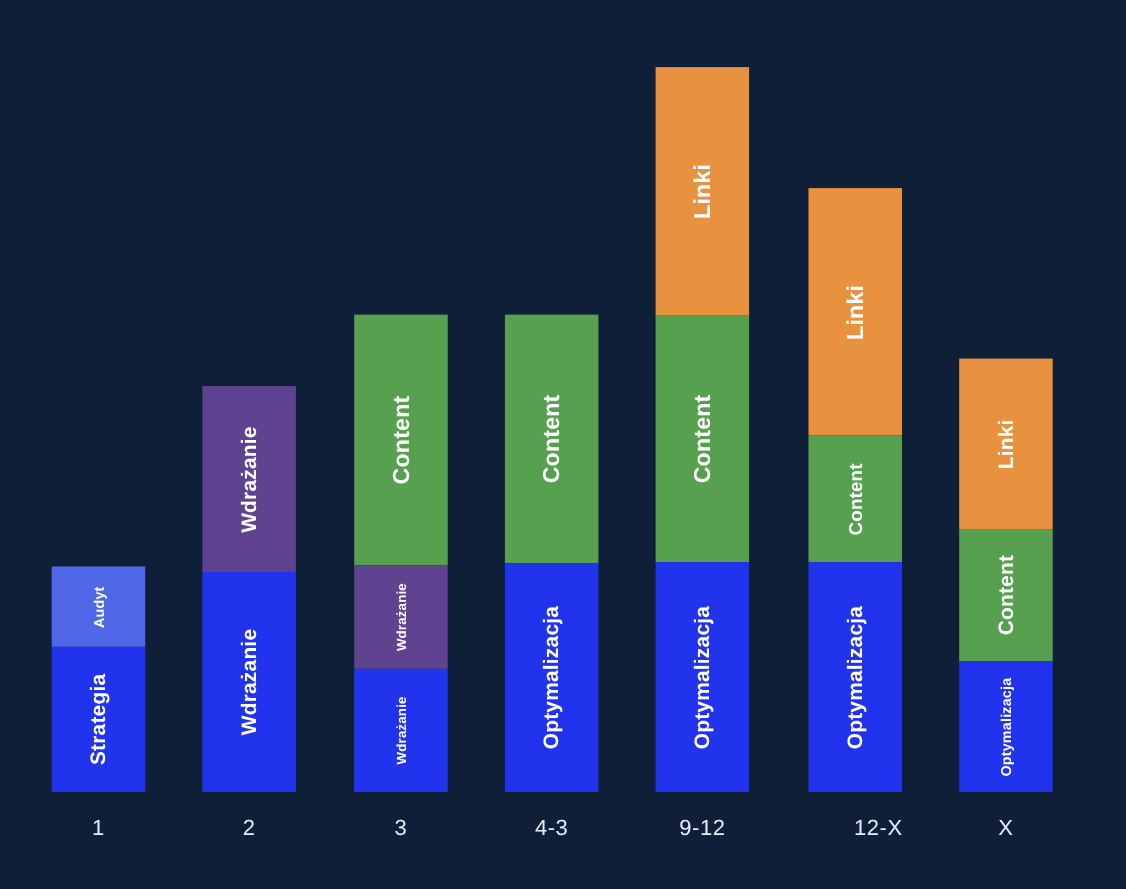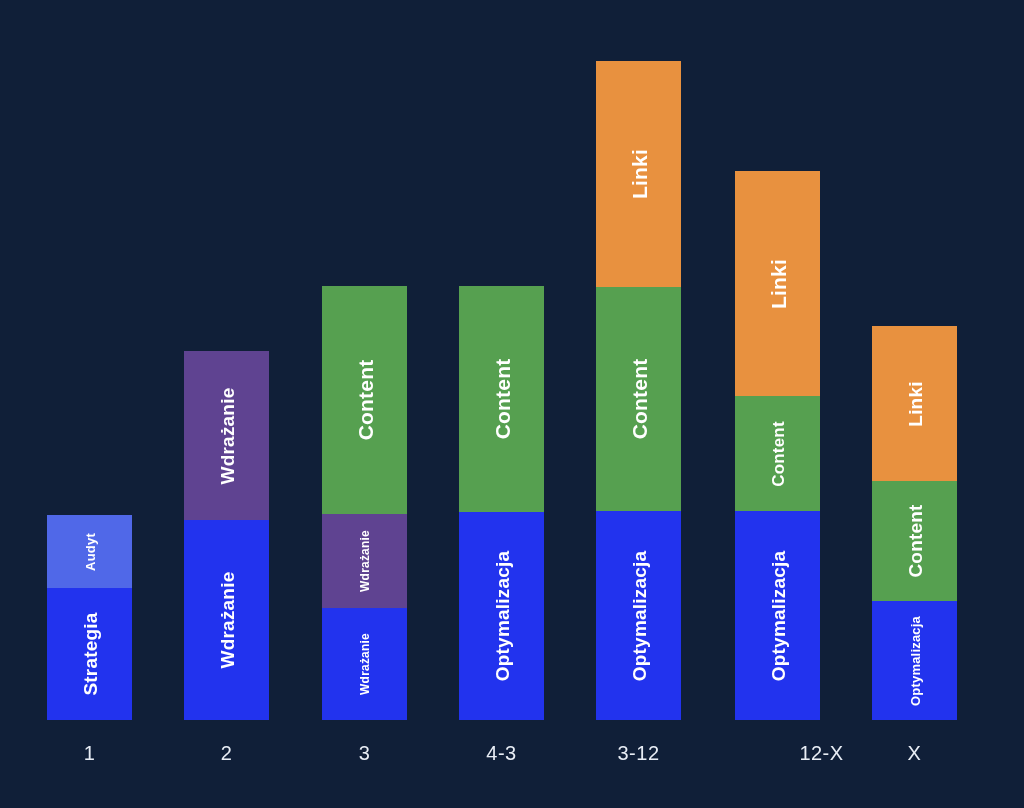--- a/index.html
+++ b/index.html
@@ -162,18 +162,18 @@
           </div>
         </div>
       </div>
     </div>
 
   <div class="axis-labels">
       <div class="axis-tick" style="left: 47px; width: 85px;">1</div>
       <div class="axis-tick" style="left: 184px; width: 85px;">2</div>
       <div class="axis-tick" style="left: 322px; width: 85px;">3</div>
       <div class="axis-tick" style="left: 459px; width: 85px;">4-3</div>
-      <div class="axis-tick" style="left: 596px; width: 85px;">3-12</div>
-      <div class="axis-tick" style="left: 779px; width: 85px;">12-X</div>
+      <div class="axis-tick" style="left: 596px; width: 85px;">9-12</div>
+      <div class="axis-tick" style="left: 756px; width: 85px;">12-X</div>
       <div class="axis-tick" style="left: 872px; width: 85px;">X</div>
     </div>
 
 </div>
 
 </body></html>

